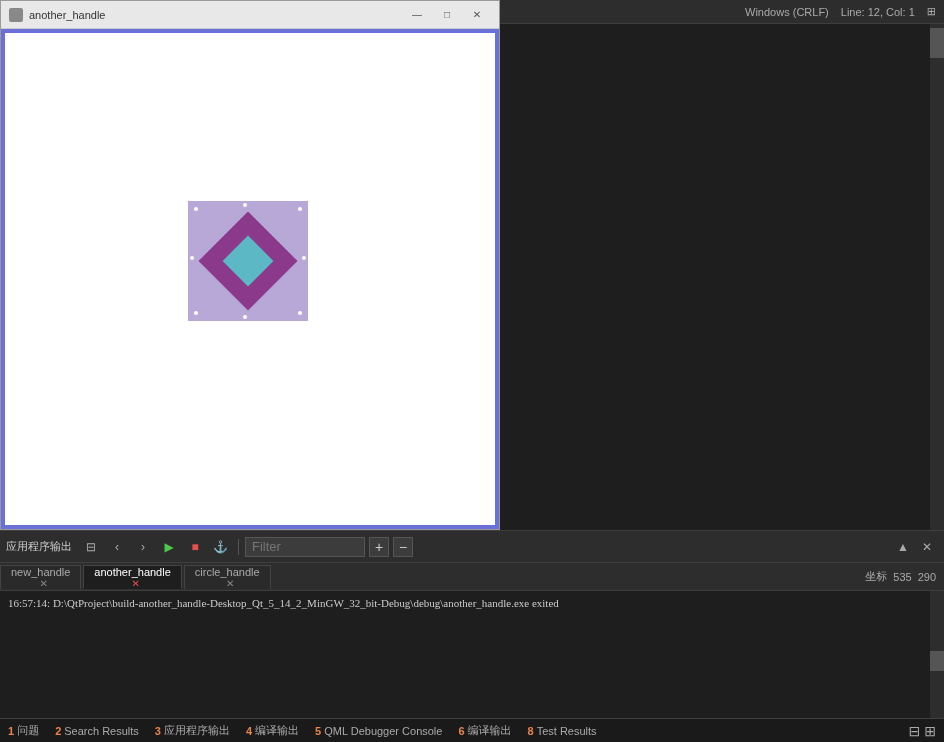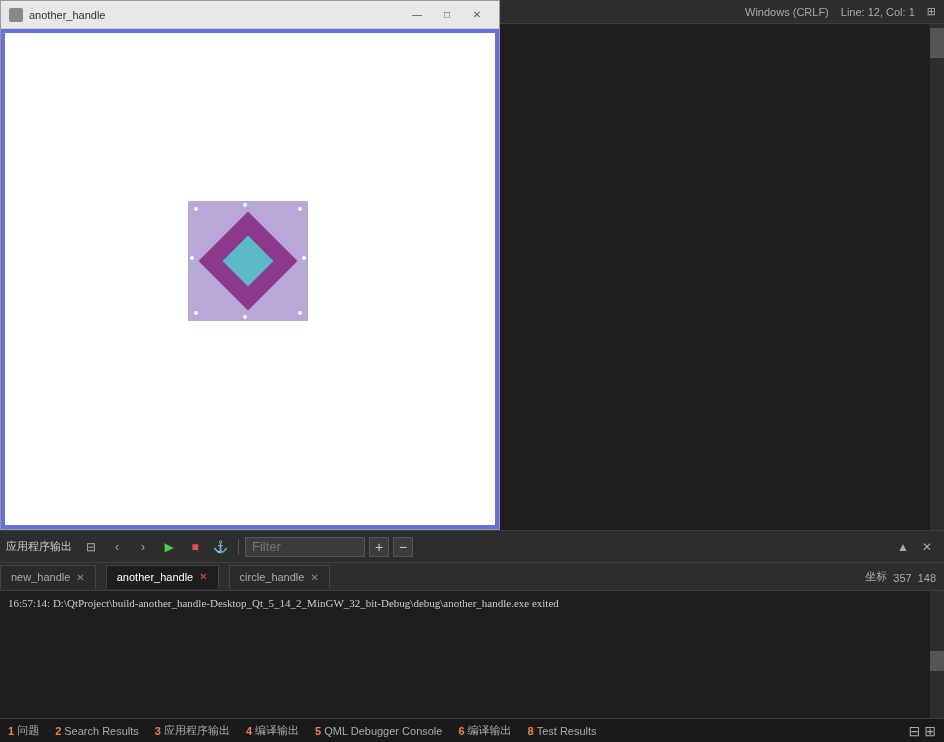--- a/index.html
+++ b/index.html
@@ -208,23 +208,24 @@
     .panel-tab {
       height: 24px;
       padding: 0 10px;
       display: flex;
       align-items: center;
       font-size: 11px;
       color: #aaa;
       background: #2a2a2a;
       border: 1px solid #444;
       border-bottom: none;
-      margin-right: 10px;
-      cursor: pointer;
-      position: relative;
+      margin-right: 2px;
+      cursor: pointer;
+      position: relative;
+      flex-direction: column;
     }
 
     .panel-tab.active {
       background: #1e1e1e;
       color: #fff;
       border-bottom: 1px solid #1e1e1e;
     }
 
     .panel-tab .tab-close {
       margin-left: 6px;
@@ -407,24 +408,24 @@
       <span class="tab-close">✕</span>
     </div>
     <div class="panel-tab active">
       <span>another_handle</span>
       <span class="tab-close" style="color:#e84e4e;">✕</span>
     </div>
     <div class="panel-tab">
       <span>circle_handle</span>
       <span class="tab-close">✕</span>
     </div>
-    <div style="margin-left:auto; display:flex; align-items:flex-end; padding-right:8px; gap:6px; font-size:11px; color:#aaa;">
+    <div style="margin-left:auto; display:flex; align-items:center; padding-right:8px; gap:6px; font-size:11px; color:#aaa;">
       <span>坐标</span>
-      <span>357</span>
-      <span>148</span>
+      <span>535</span>
+      <span>290</span>
     </div>
   </div>
 
   <div class="panel-content" style="position:relative;">
     <div class="panel-output-line">
       <span>16:57:14: D:\QtProject\build-another_handle-Desktop_Qt_5_14_2_MinGW_32_bit-Debug\debug\another_handle.exe exited</span>
     </div>
     <div class="panel-output-line">&nbsp;</div>
 
     <div style="position:absolute;right:0;top:0;width:14px;height:100%;background:#2d2d2d;">

